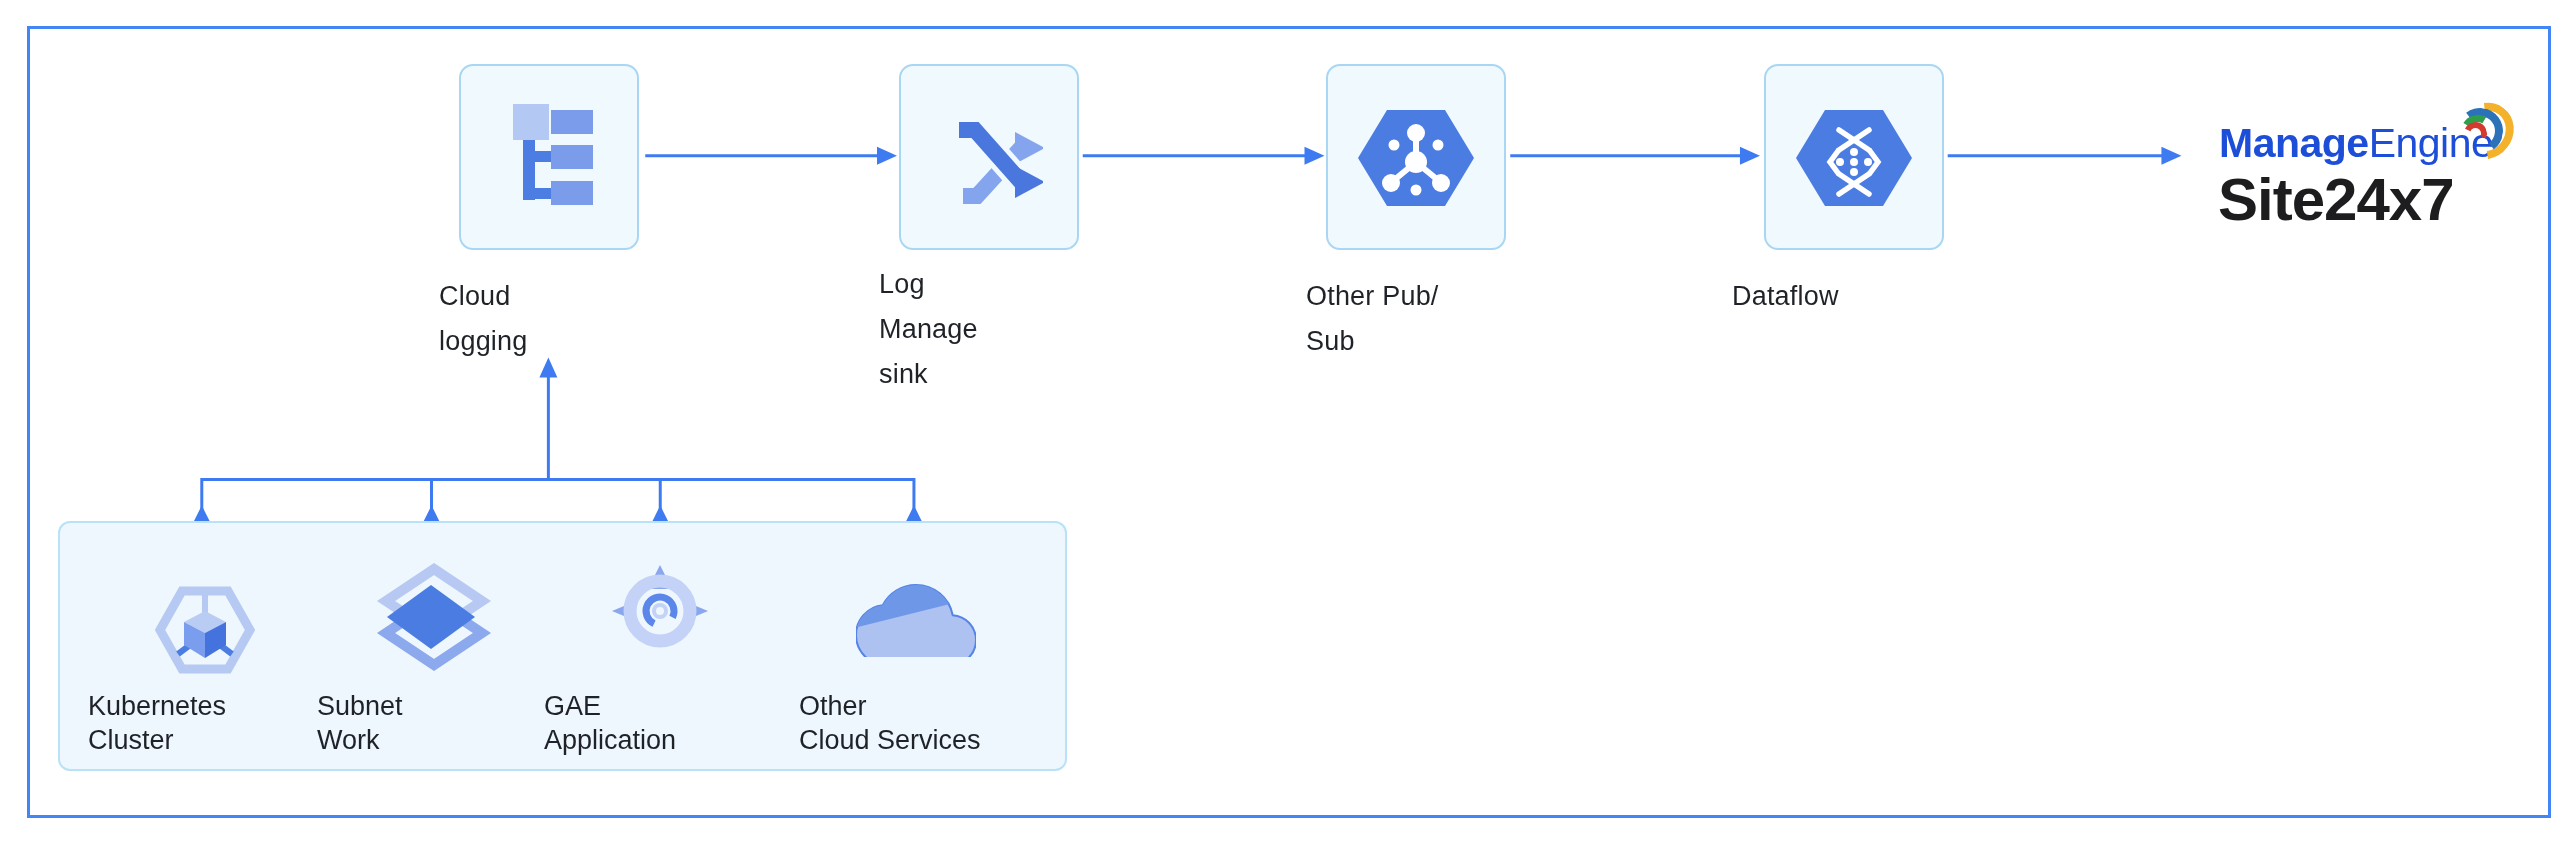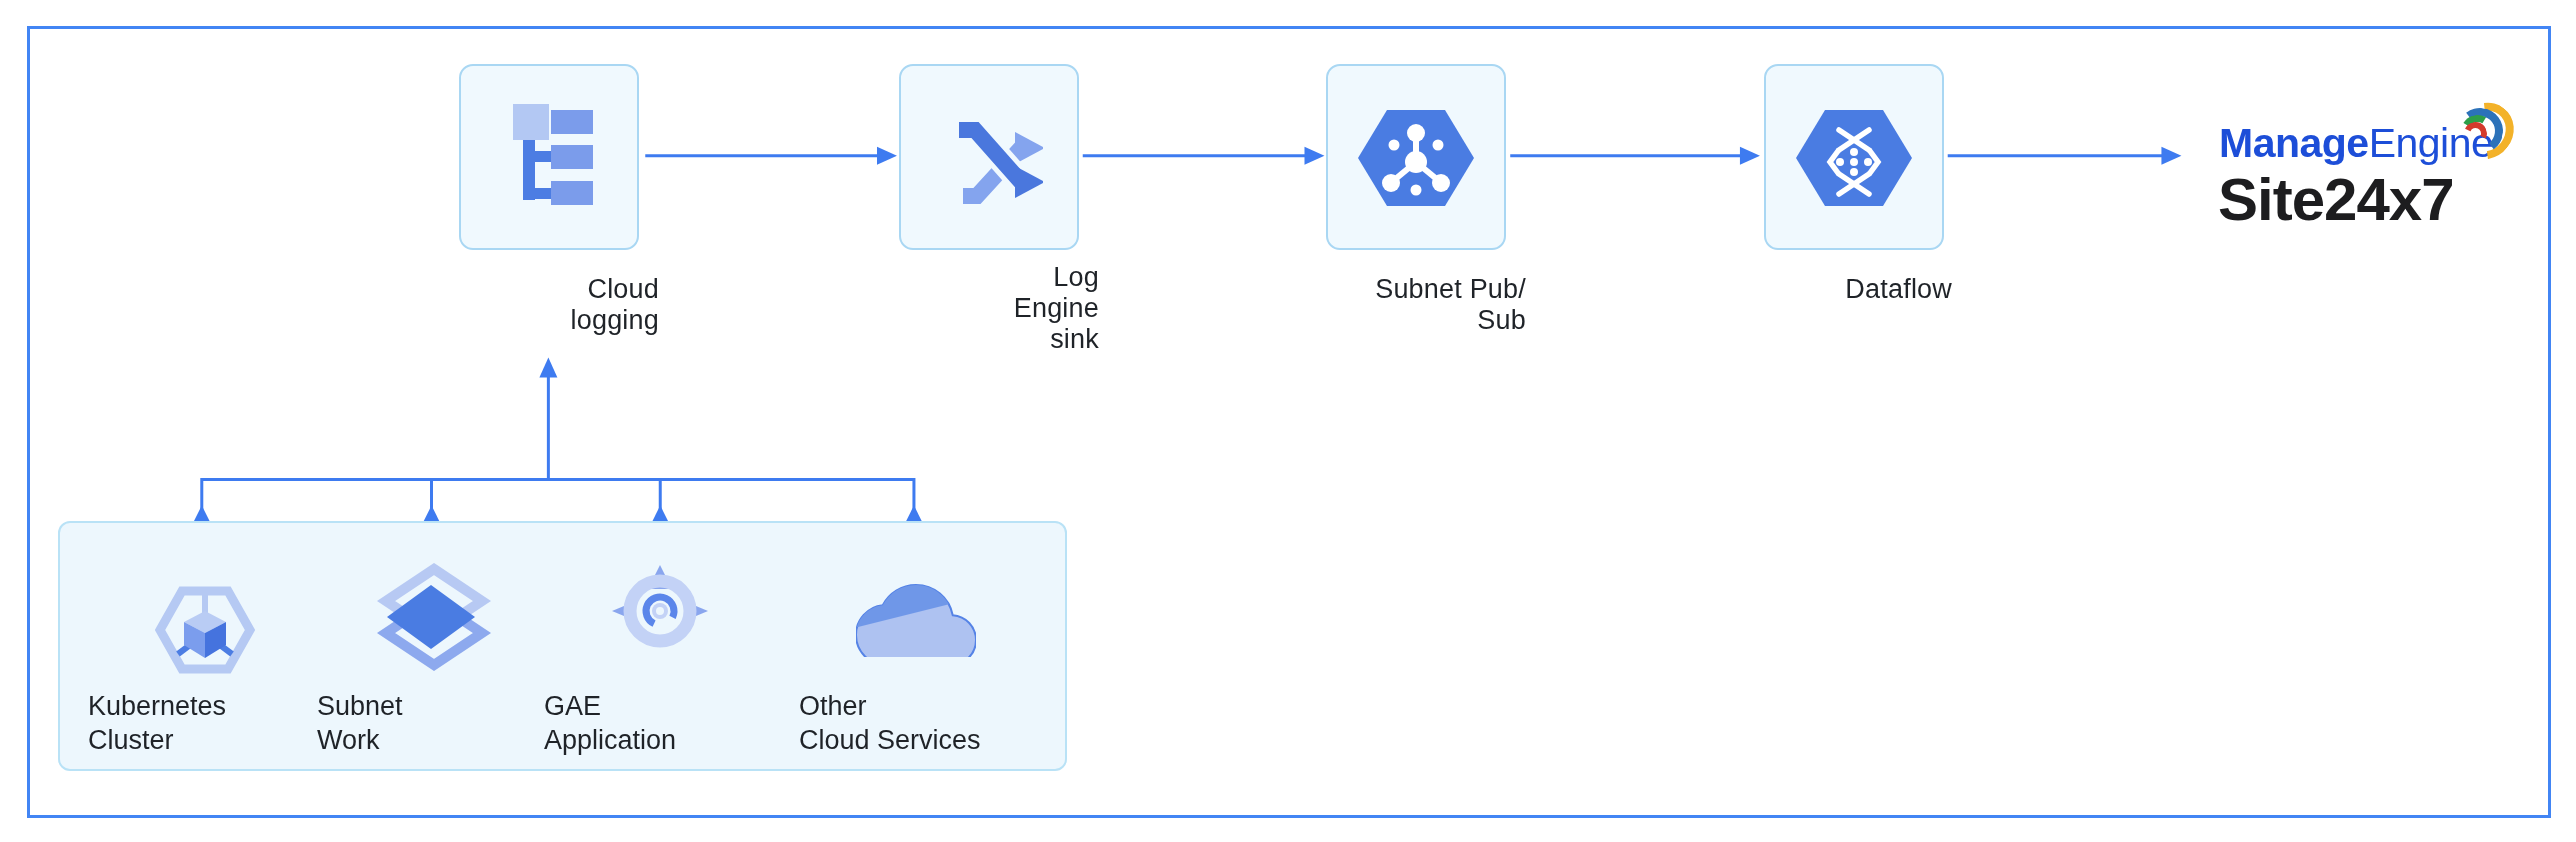--- a/index.html
+++ b/index.html
@@ -2,21 +2,21 @@
 <html><head>
 <meta charset="utf-8">
 <style>
   html,body{margin:0;padding:0;background:#ffffff;}
   body{width:2576px;height:842px;position:relative;overflow:hidden;
        font-family:"Liberation Sans",sans-serif;color:#1f2328;}
   .abs{position:absolute;}
   #frame{left:27px;top:26px;width:2518px;height:786px;border:3px solid #4285f4;}
   .node-box{width:180px;height:186px;border:2px solid #a9d7f3;border-radius:14px;
             background:#f0f9fe;box-sizing:border-box;}
-  .node-label{width:220px;text-align:right;font-size:27px;line-height:31px;
+  .node-label{width:220px;text-align:left;font-size:27px;line-height:45px;
               color:#1f2328;white-space:pre-line;letter-spacing:0.2px;}
   .src-label{width:230px;font-size:27px;line-height:34px;
              color:#1f2328;white-space:pre-line;}
   #group-box{left:58px;top:521px;width:1009px;height:250px;background:#edf7fd;
              border:2px solid #b9e2f6;border-radius:12px;box-sizing:border-box;}
   #brand-line1{left:2219px;top:120px;font-size:41px;letter-spacing:-0.5px;color:#1d4ed8;white-space:nowrap;}
   #brand-line1 .b{font-weight:bold;}
   #brand-line1 .r{font-weight:normal;}
   #brand-line2{left:2218px;top:165px;font-size:60px;font-weight:bold;letter-spacing:-1px;color:#1d1d1f;white-space:nowrap;}
   .arc{position:absolute;border-radius:50%;border-style:solid;border-color:transparent;box-sizing:border-box;}
@@ -75,21 +75,21 @@
     <polyline points="24,92 38,92 82,44" stroke="#84a4ee" stroke-width="16" fill="none"></polyline>
     <polygon points="76,28 106,44 76,60" fill="#84a4ee"></polygon>
 
     <polyline points="20,26 36,26 82,78" stroke="#f0f9fe" stroke-width="26" fill="none"></polyline>
 
     <polyline points="20,26 36,26 82,78" stroke="#4a77dd" stroke-width="16" fill="none"></polyline>
     <polygon points="76,62 106,78 76,94" fill="#4a77dd"></polygon>
   </svg>
 </div>
 <div class="abs node-label" style="left:879px;top:262px">Log
-Engine
+Manage
 sink</div>
 
 <div class="abs node-box" style="left:1326px;top:64px">
   <svg class="abs" style="left:26px;top:36px" width="124" height="112" viewBox="0 0 124 112">
     <polygon points="4,56 33,8 91,8 120,56 91,104 33,104" fill="#4a7ce2"></polygon>
     <g stroke="#ffffff" stroke-width="6">
       <line x1="62" y1="60" x2="62" y2="34"></line>
       <line x1="62" y1="60" x2="39" y2="79"></line>
       <line x1="62" y1="60" x2="85" y2="79"></line>
     </g>
@@ -97,21 +97,21 @@
       <circle cx="62" cy="60" r="11"></circle>
       <circle cx="62" cy="31" r="9"></circle>
       <circle cx="37" cy="81" r="9"></circle>
       <circle cx="87" cy="81" r="9"></circle>
       <circle cx="40" cy="43" r="5.5"></circle>
       <circle cx="84" cy="43" r="5.5"></circle>
       <circle cx="62" cy="88" r="5.5"></circle>
     </g>
   </svg>
 </div>
-<div class="abs node-label" style="left:1306px;top:274px">Subnet Pub/
+<div class="abs node-label" style="left:1306px;top:274px">Other Pub/
 Sub</div>
 
 <div class="abs node-box" style="left:1764px;top:64px">
   <svg class="abs" style="left:26px;top:36px" width="124" height="112" viewBox="0 0 124 112">
     <polygon points="4,56 33,8 91,8 120,56 91,104 33,104" fill="#4a7ce2"></polygon>
     <g stroke="#ffffff" stroke-width="5.5" stroke-linecap="round" fill="none">
       <line x1="47" y1="28" x2="77" y2="48"></line>
       <line x1="77" y1="28" x2="47" y2="48"></line>
       <line x1="47" y1="72" x2="77" y2="92"></line>
       <line x1="77" y1="72" x2="47" y2="92"></line>

